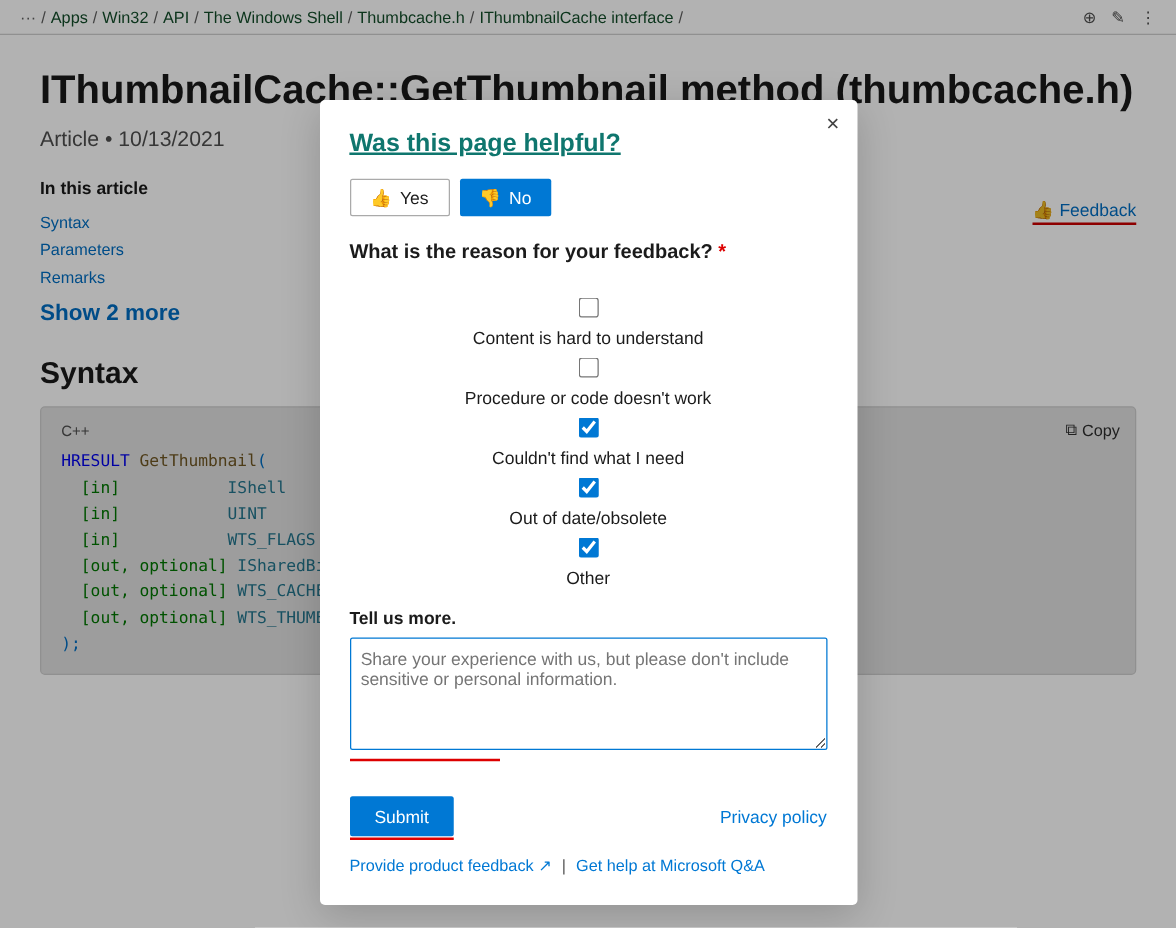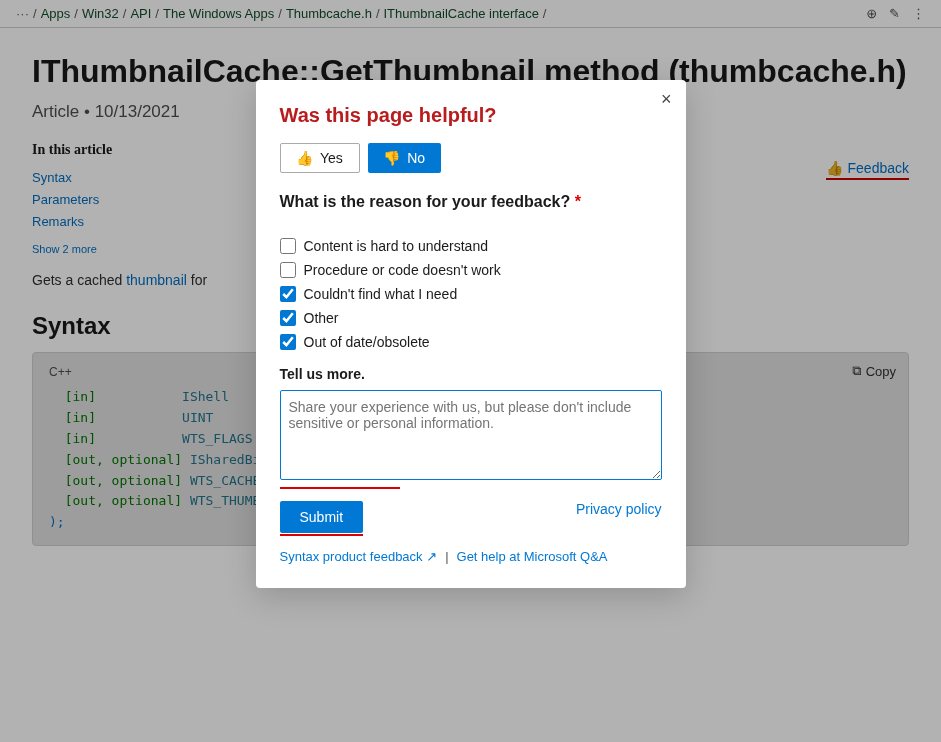--- a/index.html
+++ b/index.html
@@ -62,39 +62,38 @@
     .article-meta {
       font-size: 17px;
       color: #555;
       margin-bottom: 20px;
     }
 
     .toc-title {
       font-weight: 600;
       font-size: 14px;
       margin-bottom: 8px;
-      font-family: Liberation Serif, serif;
     }
 
     .toc-list {
       list-style: none;
       margin-bottom: 8px;
     }
     .toc-list li {
       padding: 3px 0;
     }
     .toc-list a {
       color: #0078d4;
       text-decoration: none;
       font-size: 13px;
     }
     .show-more {
       color: #0078d4;
-      font-weight: 400;
-      font-size: 11px;
+      font-weight: 700;
+      font-size: 18px;
       cursor: pointer;
     }
 
     .article-intro {
       margin-top: 16px;
       font-size: 14px;
       color: #333;
     }
     .article-intro .highlight { color: #0078d4; }
 
@@ -186,21 +185,22 @@
       font-size: 18px;
       cursor: pointer;
       color: #444;
       line-height: 1;
     }
 
     .modal-title {
       font-size: 20px;
       font-weight: 600;
       margin-bottom: 16px;
-      color: #b91c1c;
+      color: #0f766e;
+      text-decoration: underline;
     }
 
     .helpful-buttons {
       display: flex;
       gap: 8px;
       margin-bottom: 20px;
     }
 
     .btn-yes {
       border: 1px solid #aaa;
@@ -240,20 +240,21 @@
       margin-bottom: 16px;
     }
 
     .checkbox-item {
       display: flex;
       align-items: center;
       gap: 8px;
       margin-bottom: 8px;
       font-size: 14px;
       cursor: pointer;
+      flex-direction: column;
     }
 
     .checkbox-item input[type="checkbox"] {
       width: 16px;
       height: 16px;
       accent-color: #0078d4;
       cursor: pointer;
     }
 
     .tell-more-label {
@@ -278,23 +279,23 @@
     }
     .red-underline {
       height: 2px;
       background: #d00;
       width: 120px;
       margin-bottom: 12px;
     }
 
     .modal-footer {
       display: flex;
-      align-items: flex-start;
+      align-items: center;
       justify-content: space-between;
-      margin-top: 12px;
+      margin-top: 28px;
     }
 
     .btn-submit {
       background: #0078d4;
       color: #fff;
       border: none;
       padding: 8px 20px;
       border-radius: 2px;
       font-size: 14px;
       cursor: pointer;
@@ -338,21 +339,21 @@
 
   <div class="breadcrumb">
     <span>···</span>
     <span>/</span>
     <a href="#">Apps</a>
     <span>/</span>
     <a href="#">Win32</a>
     <span>/</span>
     <a href="#">API</a>
     <span>/</span>
-    <a href="#">The Windows Apps</a>
+    <a href="#">The Windows Shell</a>
     <span>/</span>
     <a href="#">Thumbcache.h</a>
     <span>/</span>
     <a href="#">IThumbnailCache interface</a>
     <span>/</span>
     <div class="breadcrumb-right">
       <span style="cursor:pointer;color:#555;">⊕</span>
       <span style="cursor:pointer;color:#555;">✎</span>
       <span style="cursor:pointer;color:#555;">⋮</span>
     </div>
@@ -364,32 +365,32 @@
     <div class="article-meta">Article • 10/13/2021</div>
 
     <div class="toc-title">In this article</div>
     <ul class="toc-list">
       <li><a href="#">Syntax</a></li>
       <li><a href="#">Parameters</a></li>
       <li><a href="#">Remarks</a></li>
     </ul>
     <span class="show-more">Show 2 more</span>
 
-    <p class="article-intro">
-      Gets a cached <span class="highlight">thumbnail</span> for
-    </p>
 
     <h2 class="section-title">Syntax</h2>
 
     <div class="code-block">
       <div class="code-lang">C++</div>
       <button class="code-copy-btn">
         <span>⧉</span>
         <span>Copy</span>
       </button>
+      <div class="code-line">
+        <span class="kw">HRESULT</span> <span class="fn">GetThumbnail</span><span class="bracket">(</span>
+      </div>
       <div class="code-line">
         &nbsp;&nbsp;<span style="color:#008000">[in]</span>&nbsp;&nbsp;&nbsp;&nbsp;&nbsp;&nbsp;&nbsp;&nbsp;&nbsp;&nbsp;&nbsp;<span class="type-name">IShell</span>
       </div>
       <div class="code-line">
         &nbsp;&nbsp;<span style="color:#008000">[in]</span>&nbsp;&nbsp;&nbsp;&nbsp;&nbsp;&nbsp;&nbsp;&nbsp;&nbsp;&nbsp;&nbsp;<span class="type-name">UINT</span>
       </div>
       <div class="code-line">
         &nbsp;&nbsp;<span style="color:#008000">[in]</span>&nbsp;&nbsp;&nbsp;&nbsp;&nbsp;&nbsp;&nbsp;&nbsp;&nbsp;&nbsp;&nbsp;<span class="type-name">WTS_FLAGS</span>&nbsp;&nbsp;&nbsp;&nbsp;&nbsp;&nbsp;&nbsp;&nbsp;<span class="param-name">flags</span>,
       </div>
       <div class="code-line">
@@ -443,41 +444,41 @@
       <label class="checkbox-item">
         <input type="checkbox" style="">
         <span>Procedure or code doesn't work</span>
       </label>
       <label class="checkbox-item">
         <input type="checkbox" checked="" style="">
         <span>Couldn't find what I need</span>
       </label>
       <label class="checkbox-item">
         <input type="checkbox" checked="" style="">
-        <span>Other</span>
+        <span>Out of date/obsolete</span>
       </label>
       <label class="checkbox-item">
         <input type="checkbox" checked="" style="">
-        <span>Out of date/obsolete</span>
+        <span>Other</span>
       </label>
     </div>
 
     <div class="tell-more-label">Tell us more.</div>
 
     <textarea class="feedback-textarea" placeholder="Share your experience with us, but please don't include sensitive or personal information." style=""></textarea>
     <div class="red-underline"></div>
 
     <div class="modal-footer">
       <button class="btn-submit">Submit</button>
       <a href="#" class="privacy-link">Privacy policy</a>
     </div>
 
     <div class="modal-links">
       <a href="#">
-        <span>Syntax product feedback</span>
+        <span>Provide product feedback</span>
         <span> ↗</span>
       </a>
       <span class="separator">|</span>
       <a href="#">
         <span>Get help at Microsoft Q&amp;A</span>
       </a>
     </div>
   </div>
 </div>
 

